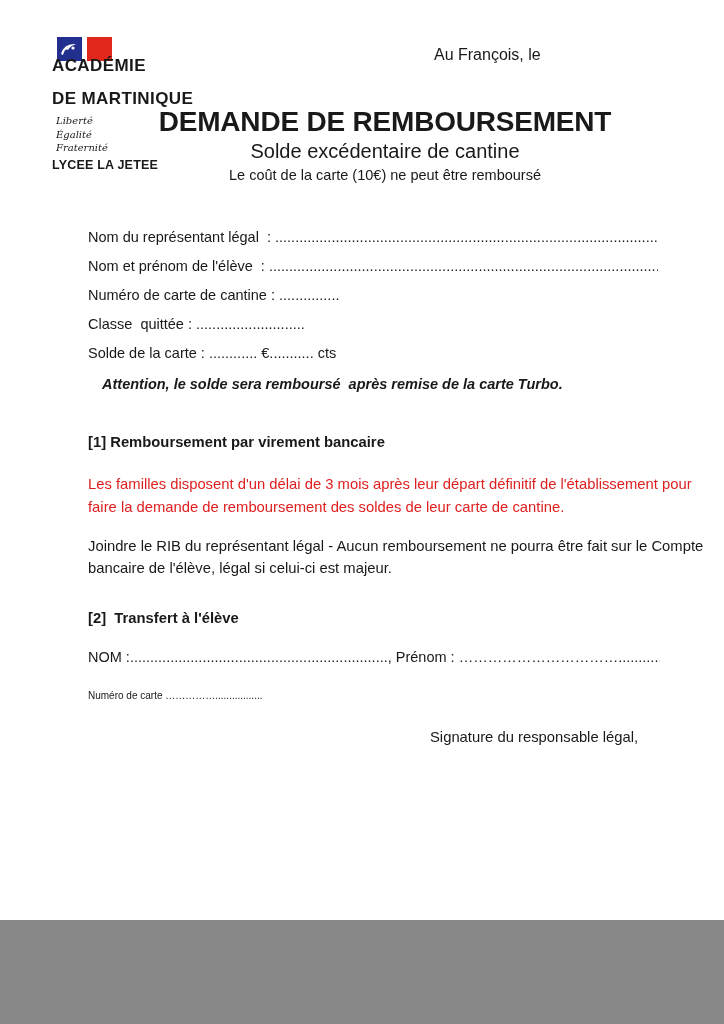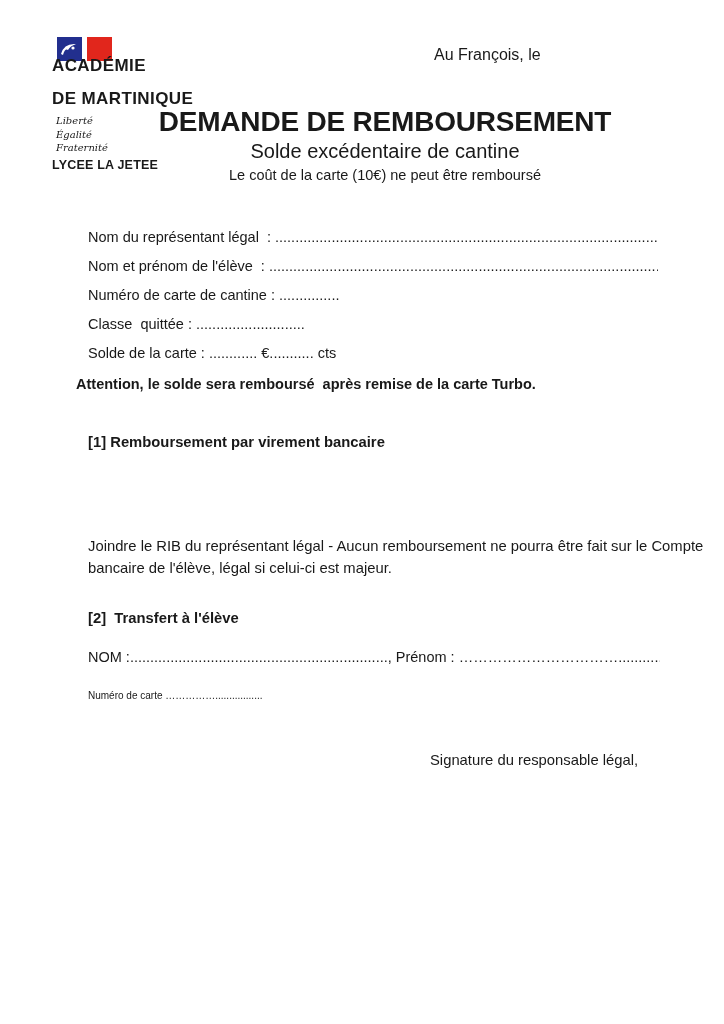--- a/index.html
+++ b/index.html
@@ -1,18 +1,18 @@
 <!DOCTYPE html>
 <html lang="fr" style="--text: #191919; --red: #df2020; --logo-blue: #222f8e; --logo-red: #e1261c;"><head>
 <meta charset="utf-8">
 <style>
   html,body{margin:0;padding:0;background:#888;}
   .doc{
     position:relative;
-    width:724px;height:1024px;
+    width:724px;height:920px;
     margin:0 auto;
     background:#ffffff;
     font-family:"Liberation Sans", sans-serif;
     color:var(--text,#191919);
     overflow:hidden;
   }
   .abs{position:absolute;}
   
   .logo{left:57px;top:37px;width:55px;height:24px;}
   .academy{left:52px;font-weight:bold;font-size:17px;letter-spacing:.4px;white-space:nowrap;}
@@ -22,29 +22,29 @@
   .school{left:52px;top:158px;font-weight:bold;font-size:12.5px;letter-spacing:.2px;white-space:nowrap;}
   .place-date{left:434px;top:46px;font-size:16px;white-space:nowrap;}
   
   .title-block{left:46px;right:0;top:106px;text-align:center;}
   .title-main{font-size:28px;font-weight:bold;letter-spacing:-.2px;}
   .title-sub{font-size:20px;margin-top:2px;}
   .title-note{font-size:14.5px;margin-top:4px;}
   
   .fields{left:88px;top:229px;width:570px;}
   .field-line{height:29px;line-height:17px;font-size:14.5px;white-space:pre;overflow:hidden;}
-  .warning{left:76px;top:376px;font-size:14.5px;font-weight:bold;white-space:pre;text-align:center;}
+  .warning{left:102px;top:376px;font-size:14.5px;font-weight:bold;font-style:italic;white-space:pre;text-align:center;}
   .s-heading{left:88px;font-size:14.8px;font-weight:bold;white-space:pre;}
   .s1-heading{top:434px;}
   .red-para{left:88px;top:473px;color:var(--red,#df2020);font-size:14.8px;line-height:23px;white-space:nowrap;}
   .rib-para{left:88px;top:535px;font-size:14.8px;line-height:22px;white-space:nowrap;}
   .s2-heading{top:610px;}
   .nom-line{left:88px;top:649px;width:572px;height:19px;font-size:14.5px;white-space:pre;overflow:hidden;}
   .card-line{left:88px;top:690px;font-size:10px;white-space:pre;}
-  .signature{left:430px;top:752px;font-size:14.8px;white-space:nowrap;}
+  .signature{left:430px;top:729px;font-size:14.8px;white-space:nowrap;}
 </style>
 </head>
 <body>
 
 <div class="doc">
 
   <div class="abs logo">
     <svg width="55" height="24" viewBox="0 0 55 24">
       <rect x="0" y="0" width="25" height="24" style="fill:var(--logo-blue,#222f8e)"></rect>
       <path d="M4 17 Q7 6 19 7 Q13 9 11 13 Q8 11 6 18 Z" fill="#ffffff"></path>
@@ -77,20 +77,24 @@
     <div class="field-line"><span>Nom et prénom de l'élève  : </span><span>..............................................................................................................</span></div>
     <div class="field-line"><span>Numéro de carte de cantine : </span><span>...............</span></div>
     <div class="field-line"><span>Classe  quittée : </span><span>...........................</span></div>
     <div class="field-line"><span>Solde de la carte : </span><span>............ €........... cts</span></div>
   </div>
 
   <div class="abs warning">Attention, le solde sera remboursé  après remise de la carte Turbo.</div>
 
   <div class="abs s-heading s1-heading">[1] Remboursement par virement bancaire</div>
 
+  <div class="abs red-para">
+    <div>Les familles disposent d'un délai de 3 mois après leur départ définitif de l'établissement pour</div>
+    <div>faire la demande de remboursement des soldes de leur carte de cantine.</div>
+  </div>
 
   <div class="abs rib-para">
     <div>Joindre le RIB du représentant légal - Aucun remboursement ne pourra être fait sur le Compte</div>
     <div>bancaire de l'élève, légal si celui-ci est majeur.</div>
   </div>
 
   <div class="abs s-heading s2-heading">[2]  Transfert à l'élève</div>
 
   <div class="abs nom-line">NOM :................................................................, Prénom : ……………………………...............</div>
   <div class="abs card-line">Numéro de carte …………….................</div>

